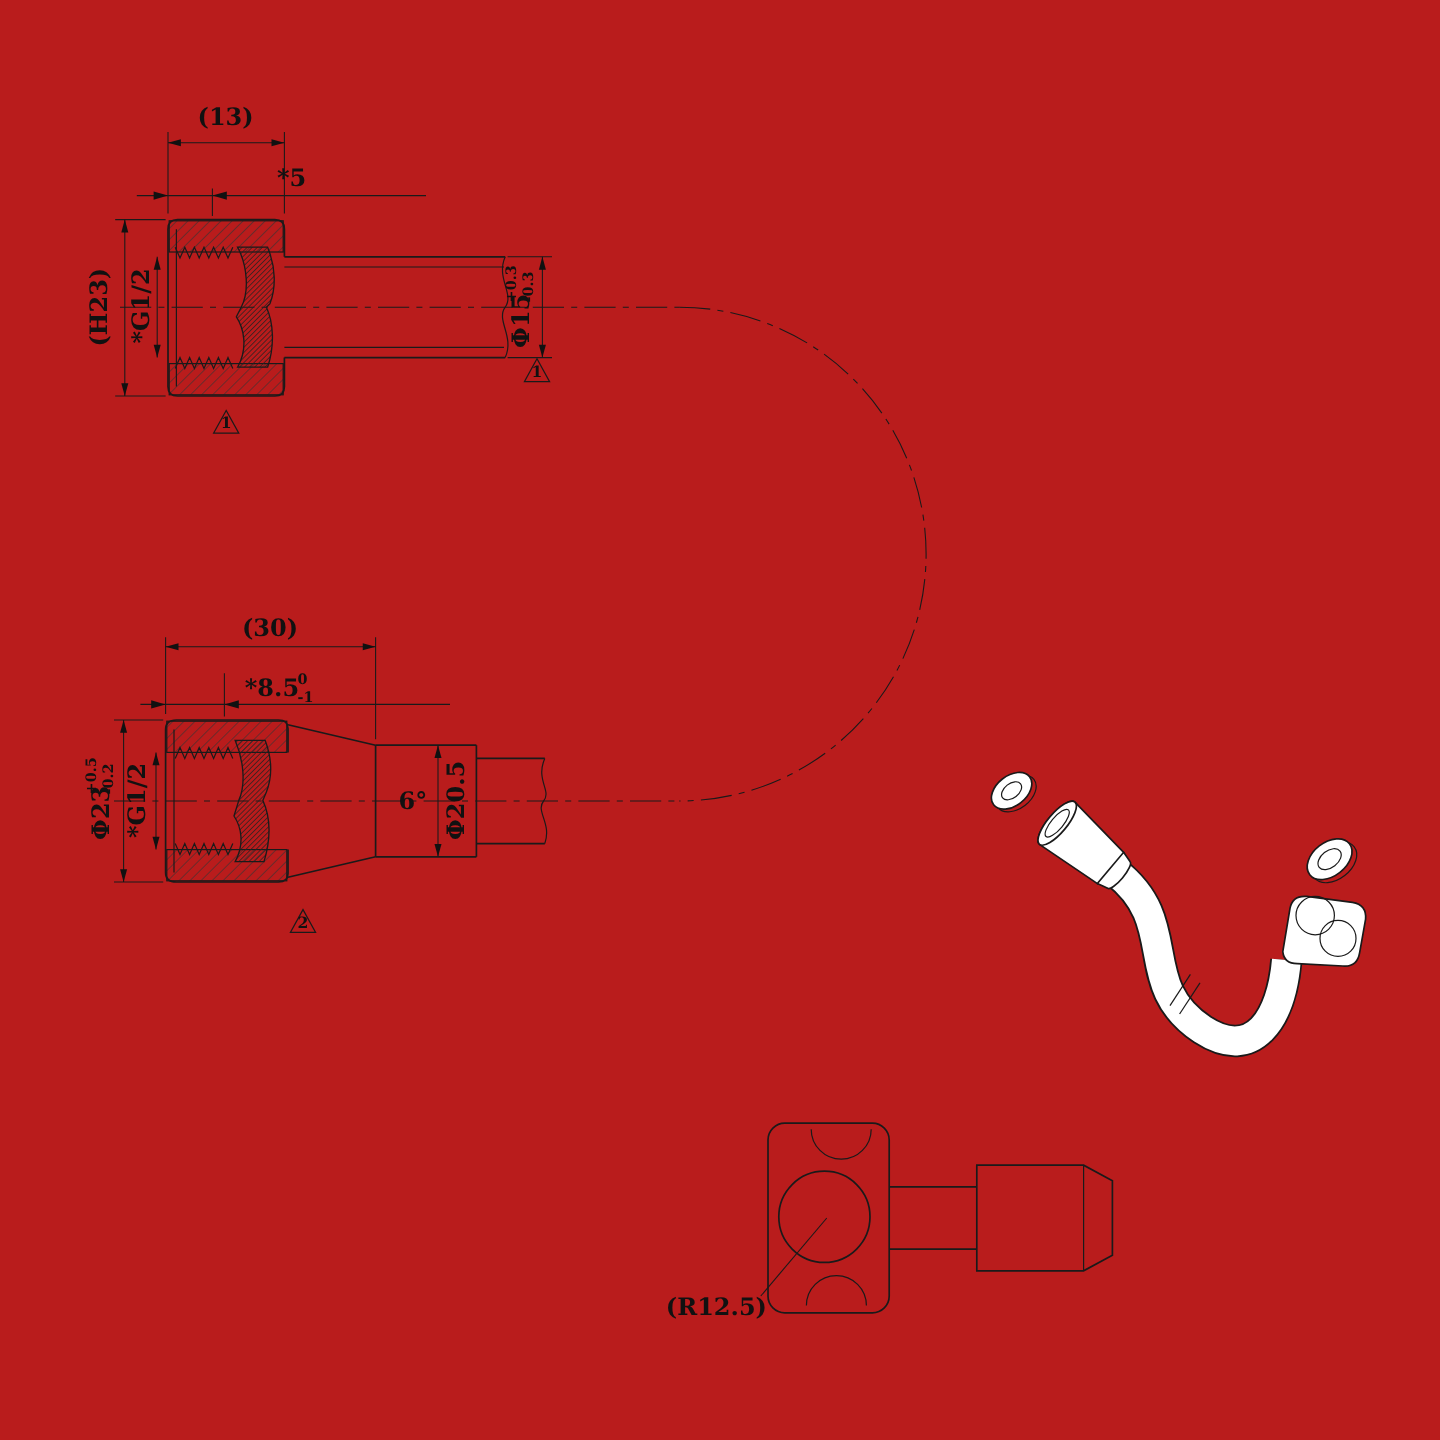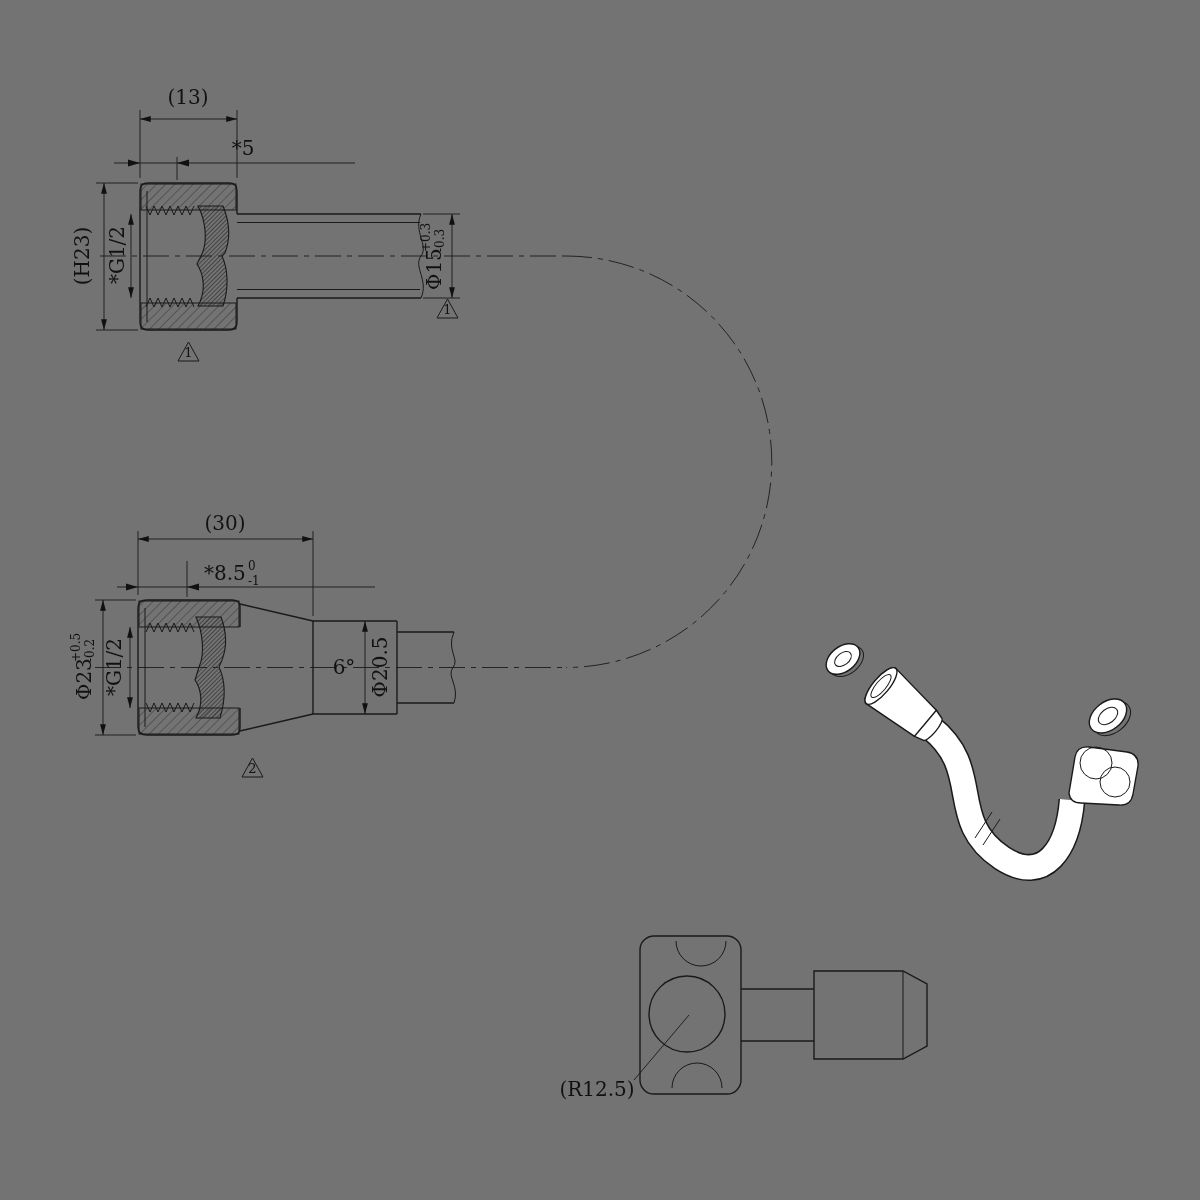--- a/index.html
+++ b/index.html
@@ -1,16 +1,16 @@
 <!DOCTYPE html>
 <html><head>
 <meta charset="utf-8">
 <style>
   html,body{margin:0;padding:0;background:#ffffff;}
-  .page{width:1200px;height:1200px;background:#737373;position:relative;overflow:hidden;}
+  .page{width:1200px;height:1200px;background:#b91c1c;position:relative;overflow:hidden;font-weight:bold;}
   svg{display:block;}
   text{font-family:"DejaVu Serif","Liberation Serif",serif;fill:#111;}
   .t20{font-size:20px;}
   .t12{font-size:12px;}
   .t13{font-size:13px;}
   .ol{stroke:#1a1a1a;stroke-width:1.4;fill:none;}
   .thin{stroke:#1a1a1a;stroke-width:1;fill:none;}
   .dim{stroke:#1a1a1a;stroke-width:0.9;fill:none;}
   .cl{stroke:#1a1a1a;stroke-width:0.9;fill:none;stroke-dasharray:26 6 5 6;}
   .hatchfill{fill:url(#hatch);stroke:#1a1a1a;stroke-width:1;}

